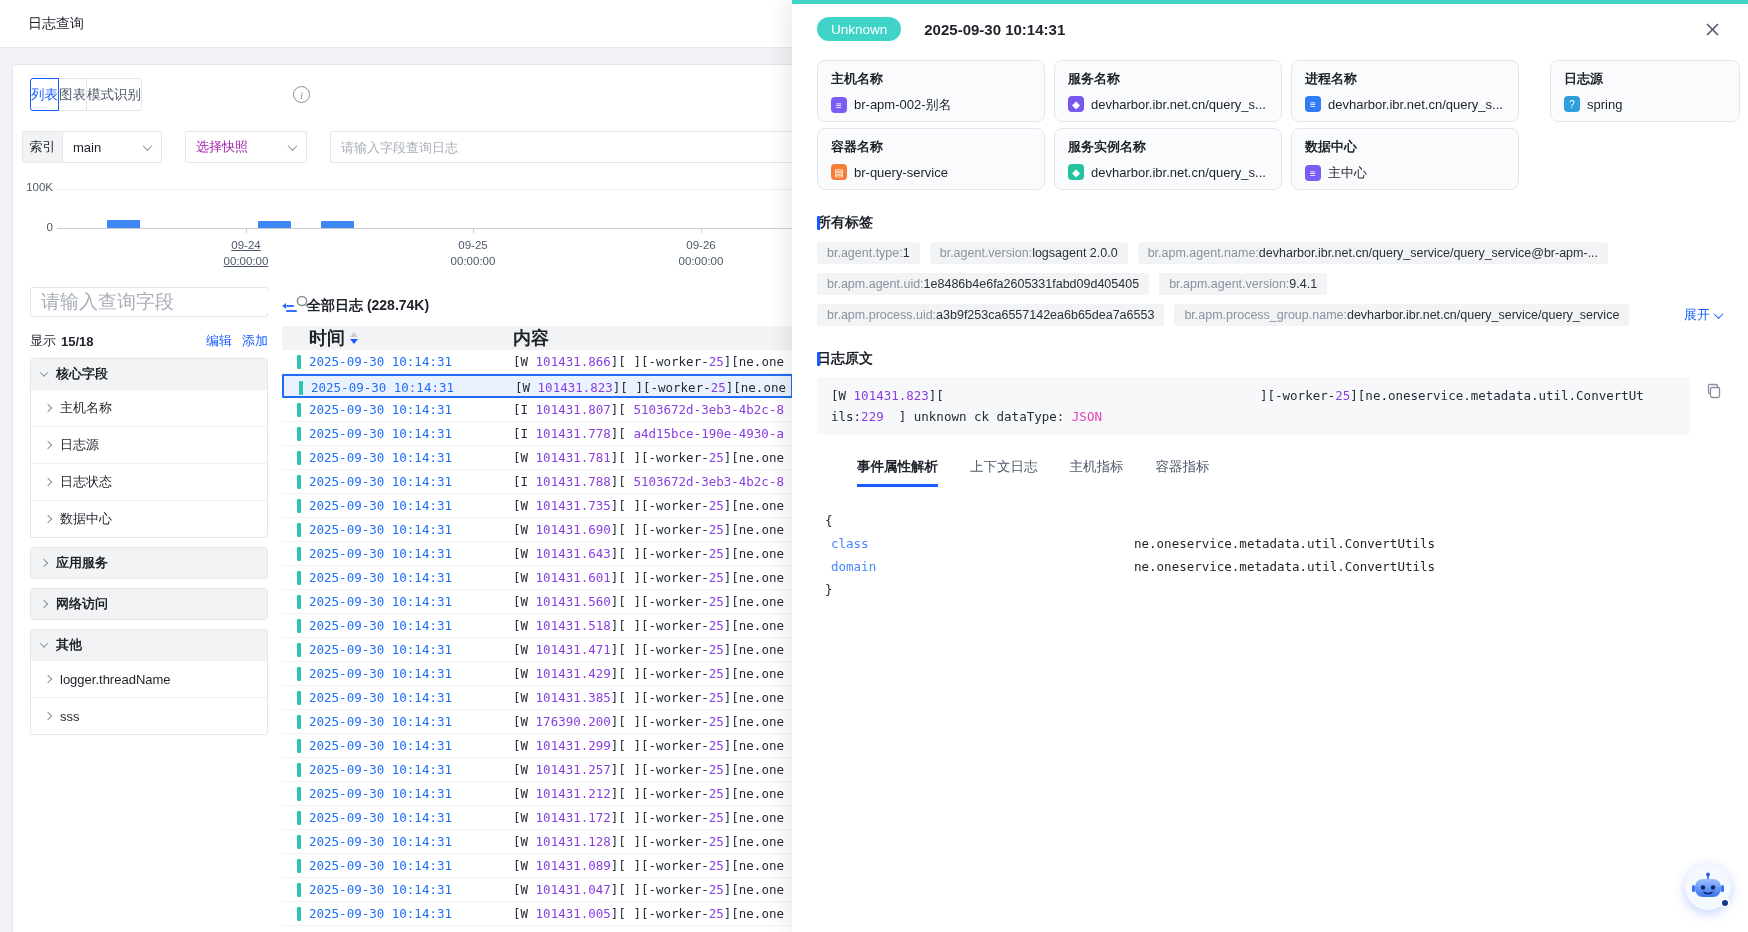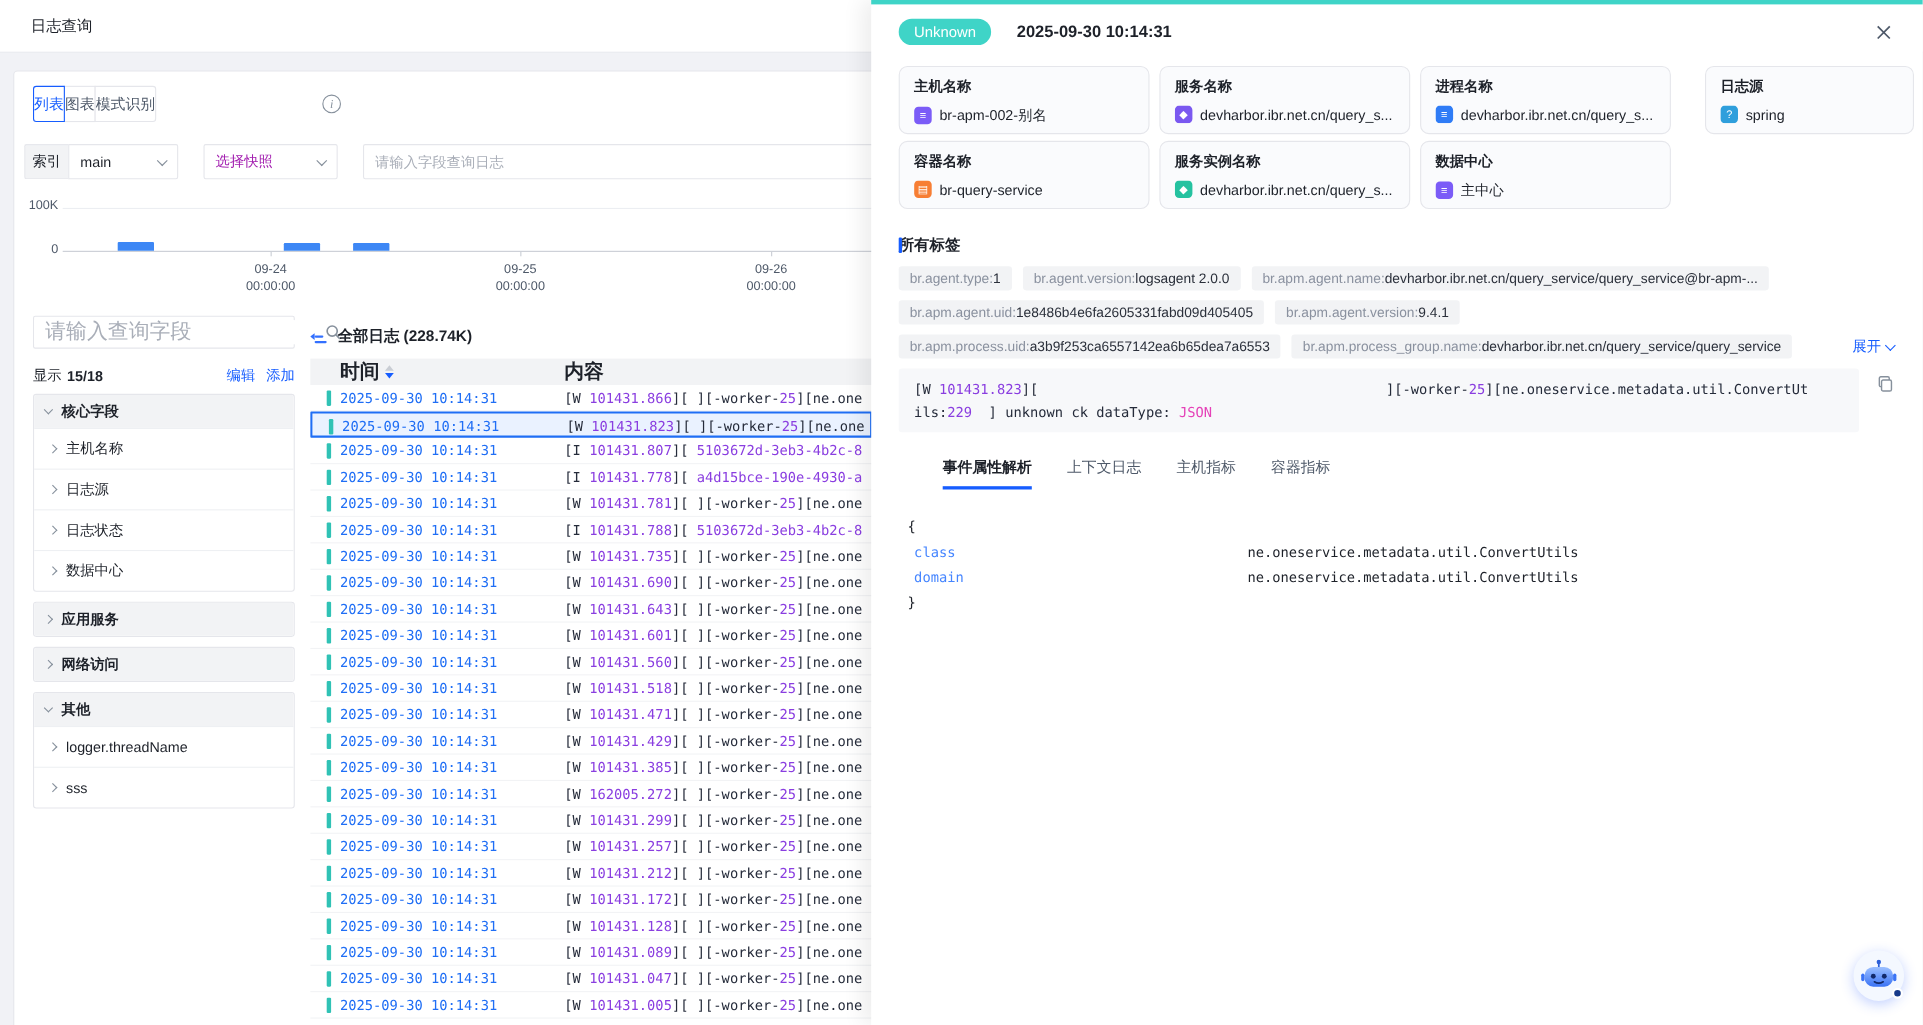--- a/index.html
+++ b/index.html
@@ -158,21 +158,21 @@
   <div class="chart">
     <div class="ylab top">100K</div>
     <div class="ylab zero">0</div>
     <div class="chart-plot">
       <div class="gridline"></div>
       <div class="axisline"></div>
     <div class="bar" style="left: 50px; width: 33px; height: 8px; top: 55px;"></div>
         <div class="bar" style="left: 201px; width: 33px; height: 7px; top: 56px;"></div>
         <div class="bar" style="left: 264px; width: 33px; height: 7px; top: 56px;"></div>
         <div class="tick" style="left: 189px;"></div>
-        <div class="tick-label" style="left: 189px;">
+        <div class="tick-label" style="left: 189px; text-decoration: underline;">
           <div>09-24</div>
           <div>00:00:00</div>
         </div>
         <div class="tick" style="left: 416px;"></div>
         <div class="tick-label" style="left: 416px;">
           <div>09-25</div>
           <div>00:00:00</div>
         </div>
         <div class="tick" style="left: 644px;"></div>
         <div class="tick-label" style="left: 644px;">
@@ -344,21 +344,21 @@
           <span class="c"><span class="seg-t">[W </span><span class="seg-n">101431.429</span><span class="seg-t">][ ][-worker-</span><span class="seg-n">25</span><span class="seg-t">][ne.one</span></span>
         </div>
         <div class="log-row">
           <span class="marker"></span>
           <span class="t">2025-09-30 10:14:31</span>
           <span class="c"><span class="seg-t">[W </span><span class="seg-n">101431.385</span><span class="seg-t">][ ][-worker-</span><span class="seg-n">25</span><span class="seg-t">][ne.one</span></span>
         </div>
         <div class="log-row">
           <span class="marker"></span>
           <span class="t">2025-09-30 10:14:31</span>
-          <span class="c"><span class="seg-t">[W </span><span class="seg-n">162005.272</span><span class="seg-t">][ ][-worker-</span><span class="seg-n">25</span><span class="seg-t">][ne.one</span></span>
+          <span class="c"><span class="seg-t">[W </span><span class="seg-n">176390.200</span><span class="seg-t">][ ][-worker-</span><span class="seg-n">25</span><span class="seg-t">][ne.one</span></span>
         </div>
         <div class="log-row">
           <span class="marker"></span>
           <span class="t">2025-09-30 10:14:31</span>
           <span class="c"><span class="seg-t">[W </span><span class="seg-n">101431.299</span><span class="seg-t">][ ][-worker-</span><span class="seg-n">25</span><span class="seg-t">][ne.one</span></span>
         </div>
         <div class="log-row">
           <span class="marker"></span>
           <span class="t">2025-09-30 10:14:31</span>
           <span class="c"><span class="seg-t">[W </span><span class="seg-n">101431.257</span><span class="seg-t">][ ][-worker-</span><span class="seg-n">25</span><span class="seg-t">][ne.one</span></span>
@@ -477,20 +477,24 @@
       <div class="tag-row">
         <span class="tag"><span class="k">br.apm.process.uid:</span><span class="v">a3b9f253ca6557142ea6b65dea7a6553</span></span>
         <span class="tag"><span class="k">br.apm.process_group.name:</span><span class="v">devharbor.ibr.net.cn/query_service/query_service</span></span>
         <span class="expand-link">
           <span>展开</span>
           <i class="chev down"></i>
         </span>
       </div>
     </div>
 
+  <div class="section-title raw-title">
+    <span class="bar"></span>
+      <span>日志原文</span>
+  </div>
   <div class="raw-wrap">
     <div class="raw-box mono"><div><span class="seg-t">[W </span><span class="seg-n">101431.823</span><span class="seg-t">][</span><span class="seg-t">                                          </span><span class="seg-t">][-worker-</span><span class="seg-n">25</span><span class="seg-t">][ne.oneservice.metadata.util.ConvertUt</span></div><div><span class="seg-t">ils:</span><span class="seg-n">229</span><span class="seg-t">  ] unknown ck dataType: </span><span class="seg-m">JSON</span></div></div>
     <span class="copy-btn">
       <svg width="16" height="16" viewBox="0 0 16 16">
           <rect x="4.5" y="4.5" width="9" height="10" rx="1.5" fill="none" stroke="#86909c" stroke-width="1.3"></rect>
           <path d="M11.5 4.5 V2.8 A1.3 1.3 0 0 0 10.2 1.5 H3.8 A1.3 1.3 0 0 0 2.5 2.8 V9.2 A1.3 1.3 0 0 0 3.8 10.5 H4.5" fill="none" stroke="#86909c" stroke-width="1.3"></path>
         </svg>
     </span>
   </div>
 

